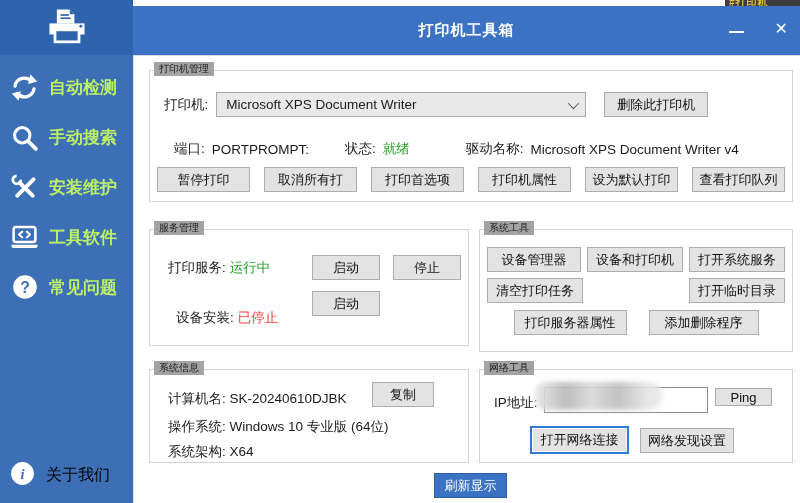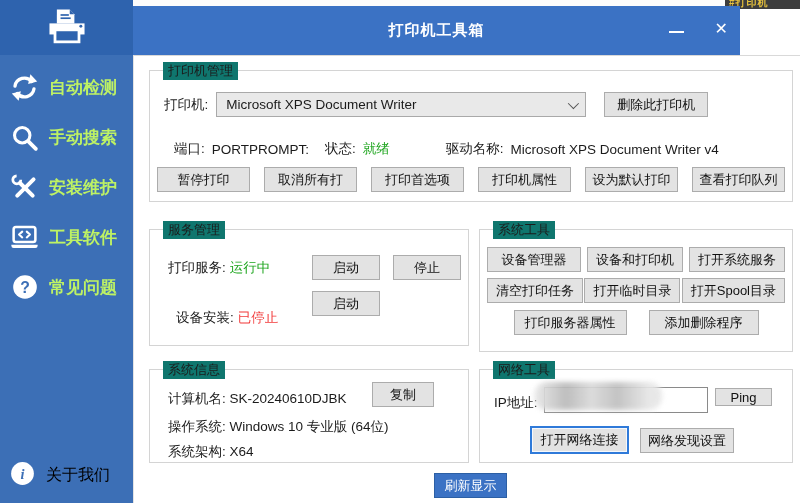--- a/index.html
+++ b/index.html
@@ -17,49 +17,49 @@
   .sidebar { position:absolute; left:0; top:0; width:133px; height:503px; background:#3c6fb6; }
   .logo-block { position:absolute; left:0; top:0; width:133px; height:55px; background:#2e63ae;
                 display:flex; align-items:center; justify-content:center; }
   .menu { position:absolute; left:0; top:62px; width:133px; }
   .menu-item { height:50px; display:flex; align-items:center; padding-left:9px; gap:9px; cursor:default; }
   .menu-item .mi-icon { width:31px; height:31px; display:flex; align-items:center; justify-content:center; flex:0 0 31px; }
   .menu-item .mi-label { color:#bef264; font-size:17px; font-weight:bold; white-space:nowrap; }
   .about-item { position:absolute; left:9px; bottom:10px; height:36px; display:flex; align-items:center; gap:10px; }
 
   
-  .titlebar { position:absolute; left:133px; top:6px; width:607px; height:49px; background:#3b72c4; }
+  .titlebar { position:absolute; left:133px; top:6px; width:667px; height:49px; background:#3b72c4; }
   .win-title { position:absolute; left:0; right:0; top:15px; text-align:center; color:#ffffff;
                font-size:15px; font-weight:bold; letter-spacing:1px; }
   .win-min { position:absolute; right:56px; top:25px; width:15px; height:2px; background:#ffffff; cursor:default; }
   .win-close { position:absolute; right:12px; top:13px; color:#ffffff; font-size:16px; cursor:default; }
 
   
   .content { position:absolute; left:133px; top:55px; width:667px; height:448px; background:#ffffff;
              border-top:1px solid #d9d9d9; border-left:1px solid #e3e3e3; font-size:13.5px; color:#1b1b1b; }
 
   .groupbox { position:absolute; border:1px solid #d4d4d4; }
-  .gb-title { position:absolute; top:-9px; left:13px; background:#0f766e; padding:0 5px; font-size:13px; color:#1b1b1b; white-space:nowrap; }
+  .gb-title { position:absolute; top:-9px; left:4px; background:#a3a3a3; padding:0 5px; font-size:10px; color:#1b1b1b; white-space:nowrap; }
 
   .btn { background:#e3e3e3; border:1px solid #acacac; color:#111; font-size:13px;
          display:flex; align-items:center; justify-content:center; white-space:nowrap;
          font-family:"Liberation Sans", sans-serif; cursor:default; }
 
   
   .gb-printer { left:15px; top:14px; width:644px; height:132px; }
   .pm-row1 { position:absolute; left:14px; top:18px; height:31px; display:flex; align-items:center; }
   .pm-printer-label { margin-right:8px; white-space:nowrap; }
   .combo { width:370px; height:25px; background:#e9e9e9; border:1px solid #a9a9a9; display:flex;
            align-items:center; padding:2px 9px; font-size:13.5px; }
   .combo-chevron { margin-left:auto; width:8px; height:8px; border-right:1.5px solid #555;
                    border-bottom:1.5px solid #555; transform:rotate(45deg) translateY(-2px); }
   .pm-delete { margin-left:18px; width:104px; height:25px; }
   .pm-status { position:absolute; left:24px; top:69px; display:flex; align-items:center; white-space:nowrap; }
   .pm-status .gap-s { margin-left:7px; }
-  .pm-status .gap-m { margin-left:16px; }
+  .pm-status .gap-m { margin-left:36px; }
   .pm-status .gap-l { margin-left:56px; }
   .txt-green { color:#1ea51e; }
   .txt-red { color:#f23b3b; }
   .pm-btnrow { position:absolute; left:7px; right:7px; top:96px; display:flex; justify-content:space-between; }
   .pm-btnrow .btn { width:93px; height:25px; }
 
   
   .gb-service { left:15px; top:173px; width:320px; height:117px; }
   .svc-line { position:absolute; left:18px; height:25px; display:flex; align-items:center; white-space:nowrap; }
   .svc-line1 { top:25px; } .svc-line2 { top:75px;margin-left:8px; }
@@ -242,21 +242,20 @@
     <div class="groupbox gb-systools">
       <span class="gb-title">系统工具</span>
       <div class="st-row st-row1">
         <button class="btn">设备管理器</button>
         <button class="btn">设备和打印机</button>
         <button class="btn">打开系统服务</button>
       </div>
       <div class="st-row st-row2">
         <button class="btn">清空打印任务</button>
         <button class="btn">打开临时目录</button>
-        <button class="btn">打开Spool目录</button>
       </div>
       <div class="st-row3">
         <button class="btn">打印服务器属性</button>
         <button class="btn">添加删除程序</button>
       </div>
     </div>
 
     <div class="groupbox gb-sysinfo">
       <span class="gb-title">系统信息</span>
       <div class="si-line si-line1">

